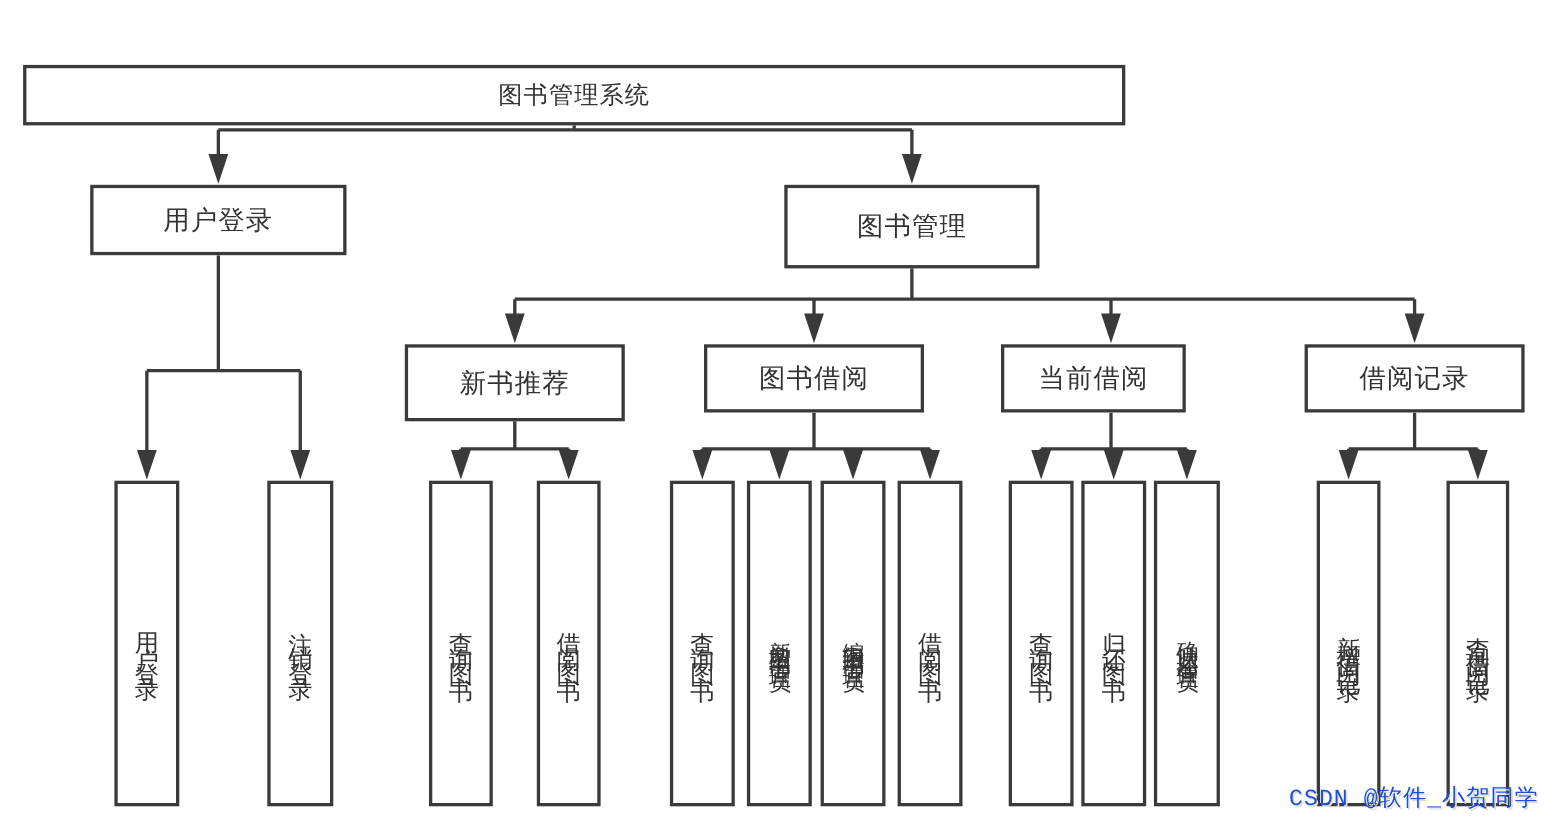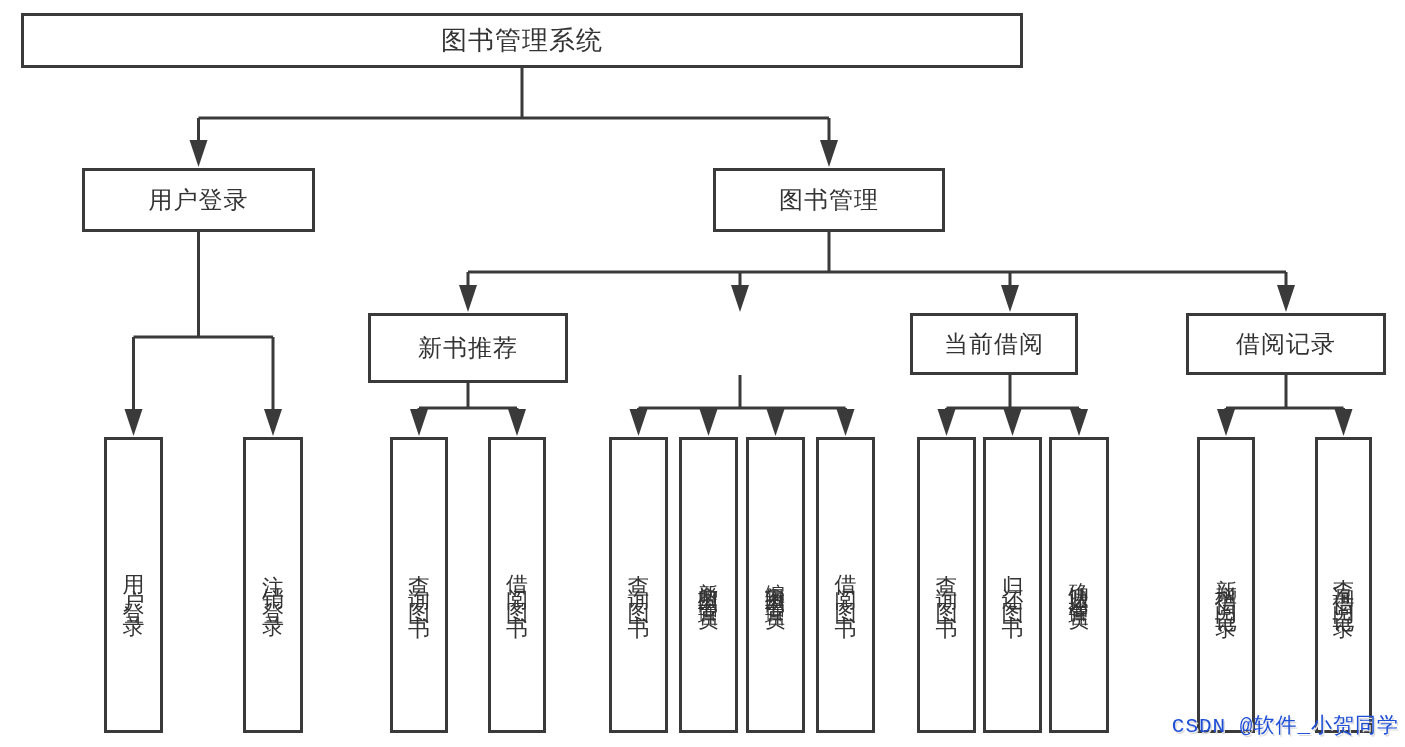--- a/index.html
+++ b/index.html
@@ -29,21 +29,21 @@
     border: 3px solid #3a3a3a;
     background: #ffffff;
     color: #333333;
     display: flex;
     align-items: center;
     justify-content: center;
     text-align: center;
     z-index: 2;
   }
   .h-node { font-size: 24px; letter-spacing: 1px; }
-  .root-node { font-size: 26px; }
+  .root-node { font-size: 22px; margin-top: 46px; }
   .v-node {
     writing-mode: vertical-lr;
     text-orientation: upright;
     font-size: 22px;
     line-height: 1;
   }
   .len4 { letter-spacing: 14px; }
   .len6 { letter-spacing: 8px; }
   .len9 { letter-spacing: 4px; font-size: 20px; }
   .watermark {
@@ -93,23 +93,24 @@
       <polygon points="1003.5,409 1021.5,409 1012.5,436"></polygon>
       <polygon points="1070,409 1088,409 1079,436"></polygon>
       <polygon points="1217,409 1235,409 1226,436"></polygon>
       <polygon points="1334.5,409 1352.5,409 1343.5,436"></polygon>
     </g>
   </svg>
 
   <div class="node h-node root-node" style="left:21px; top:13px; width:1002px; height:55px;">图书管理系统</div>
 
   <div class="node h-node" style="left:82px; top:168px; width:233px; height:64px;">用户登录</div>
-  <div class="node h-node" style="left:713px; top:168px; width:232px; height:64px;">图书管理</div>
+  <div class="node h-node" style="left:713px; top:168px; width:232px; height:76px;">图书管理</div>
 
   <div class="node h-node" style="left:368px; top:313px; width:200px; height:70px;">新书推荐</div>
+  <div class="node h-node" style="left:640px; top:313px; width:200px; height:62px;">图书借阅</div>
   <div class="node h-node" style="left:910px; top:313px; width:168px; height:62px;">当前借阅</div>
   <div class="node h-node" style="left:1186px; top:313px; width:200px; height:62px;">借阅记录</div>
 
   <div class="node v-node len4" style="left:104px; top:437px; width:59px; height:296px;">用户登录</div>
   <div class="node v-node len4" style="left:243px; top:437px; width:60px; height:296px;">注销登录</div>
 
   <div class="node v-node len4" style="left:390px; top:437px; width:58px; height:296px;">查询图书</div>
   <div class="node v-node len4" style="left:488px; top:437px; width:58px; height:296px;">借阅图书</div>
 
   <div class="node v-node len4" style="left:609px; top:437px; width:59px; height:296px;">查询图书</div>

